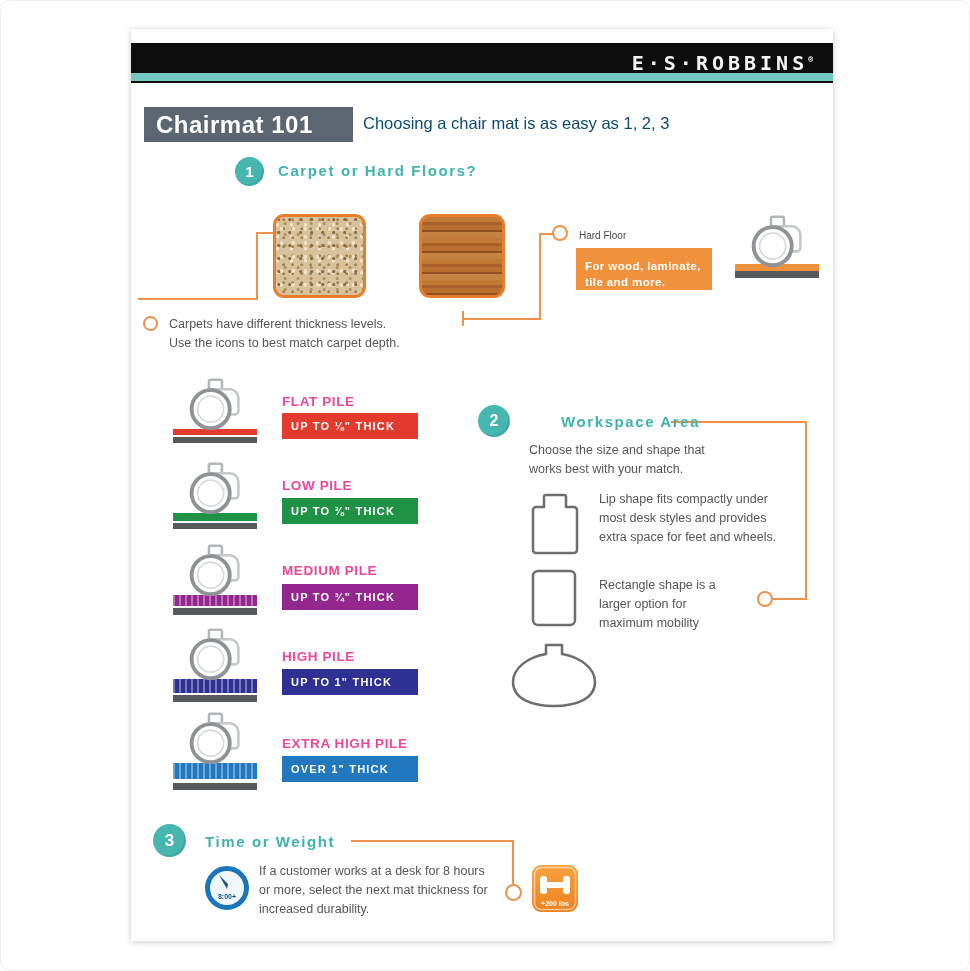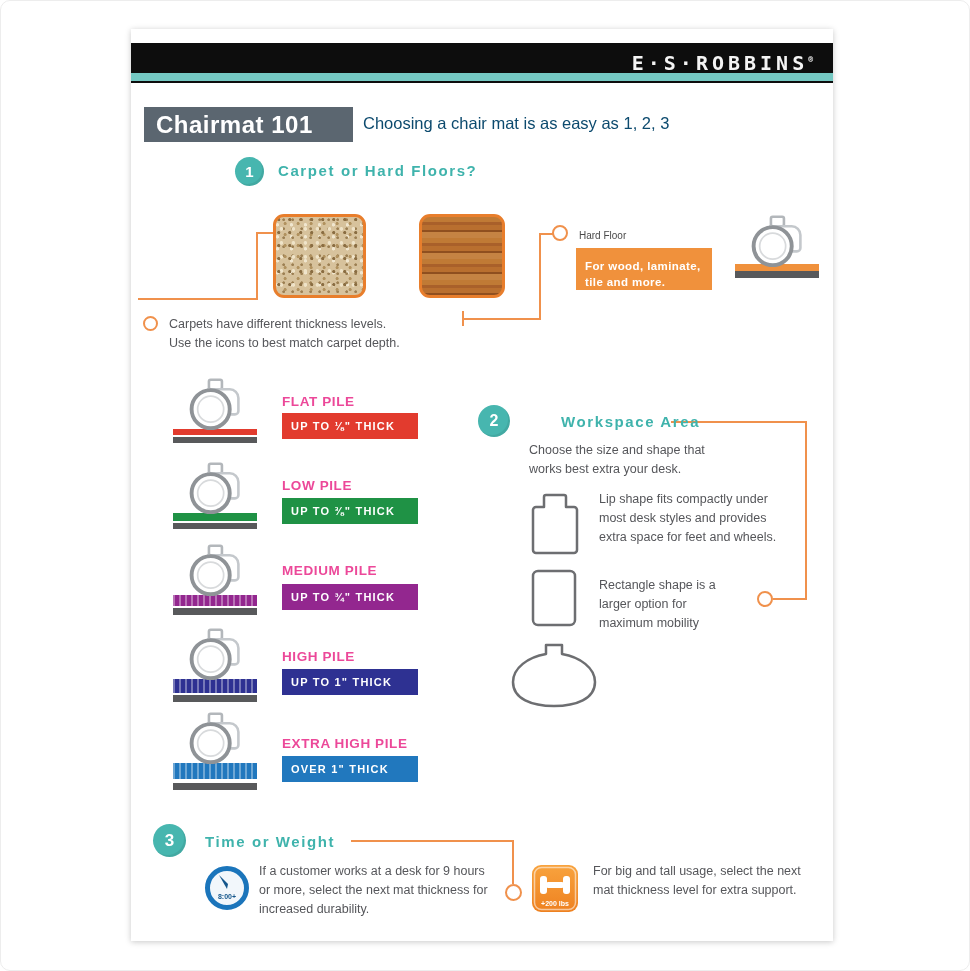--- a/index.html
+++ b/index.html
@@ -142,21 +142,21 @@
   <div class="dark-bar" style="top:782px;height:7px;"></div>
   <svg class="caster" style="top:711px;" viewBox="0 0 80 60">
       <use href="#caster-sym"></use>
     </svg>
   <div class="pile-label" style="top:735px;">EXTRA HIGH PILE</div>
   <div class="pile-box" style="top: 755px; background-color: rgb(33, 120, 190);">OVER 1" THICK</div>
 
   <div class="num-circle" style="left:477px;top:404px;width:32px;height:32px;font-size:16px;">2</div>
   <div class="sec-heading" style="left:540px;top:412px;margin-left:20px;">Workspace Area</div>
   <div class="body-text" style="left:528px;top:440px;">Choose the size and shape that</div>
-  <div class="body-text" style="left:528px;top:459px;">works best extra your desk.</div>
+  <div class="body-text" style="left:528px;top:459px;">works best with your match.</div>
 
   <div class="oline" style="left:670px;top:420px;width:136px;height:2px;"></div>
   <div class="oline" style="left:804px;top:420px;width:2px;height:178px;"></div>
   <div class="oline" style="left:772px;top:597px;width:34px;height:2px;"></div>
   <div class="oring" style="left:756px;top:590px;width:16px;height:16px;"></div>
 
   <svg class="shape-icon" style="left:530px;top:492px;width:48px;height:62px;" viewBox="0 0 48 62">
     <path d="M15 2 h18 a2 2 0 0 1 2 2 v10 h8 a3 3 0 0 1 3 3 v40 a3 3 0 0 1 -3 3 H5 a3 3 0 0 1 -3 -3 V17 a3 3 0 0 1 3 -3 h8 V4 a2 2 0 0 1 2 -2 z" fill="#fff" stroke="#6d6e71" stroke-width="2.5" stroke-linejoin="round"></path>
   </svg>
   <div class="body-text" style="left:598px;top:489px;width:180px;">Lip shape fits compactly under most desk styles and provides extra space for feet and wheels.</div>
@@ -175,30 +175,29 @@
 
   <div class="oline" style="left:350px;top:839px;width:163px;height:2px;"></div>
   <div class="oline" style="left:511px;top:839px;width:2px;height:44px;"></div>
   <div class="oring" style="left:504px;top:883px;width:17px;height:17px;"></div>
 
   <svg class="footer-icon" style="left:203px;top:864px;width:46px;height:46px;" viewBox="0 0 46 46">
     <circle cx="23" cy="23" r="19.5" fill="#f2f7fb" stroke="#1b75bb" stroke-width="5"></circle>
     <path d="M23 24 L15 10 L24 19 Z" fill="#14568b"></path>
     <text x="23" y="34" text-anchor="middle" font-size="7" font-weight="bold" fill="#14568b" font-family="Liberation Sans, sans-serif">8:00+</text>
   </svg>
-  <div class="body-text" style="left:258px;top:861px;width:240px;">If a customer works at a desk for 9 hours or more, select the next mat thickness for increased durability.</div>
+  <div class="body-text" style="left:258px;top:861px;width:240px;">If a customer works at a desk for 8 hours or more, select the next mat thickness for increased durability.</div>
 
   <svg class="footer-icon" style="left:530px;top:863px;width:48px;height:49px;" viewBox="0 0 48 49">
     <defs>
       <linearGradient id="wg" x1="0" y1="0" x2="0" y2="1">
         <stop offset="0" stop-color="#f8a33e"></stop>
           <stop offset="1" stop-color="#ee8120"></stop>
       </linearGradient>
     </defs>
     <rect x="1" y="1" width="46" height="47" rx="9" fill="url(#wg)"></rect>
     <rect x="3.5" y="3.5" width="41" height="42" rx="7" fill="none" stroke="rgba(255,255,255,.55)" stroke-width="1.5"></rect>
     <rect x="9" y="12" width="7" height="18" rx="3" fill="#fff"></rect>
     <rect x="32" y="12" width="7" height="18" rx="3" fill="#fff"></rect>
     <rect x="15" y="18" width="18" height="6" rx="2" fill="#fff"></rect>
     <text x="24" y="42" text-anchor="middle" font-size="7" font-weight="bold" fill="#fff" font-family="Liberation Sans, sans-serif">+200 lbs</text>
   </svg>
-  <div class="body-text" style="left:592px;top:861px;width:208px;">For big and tall usage, select the next mat thickness level for extra support.</div>
 </div>
 
 </body></html>

